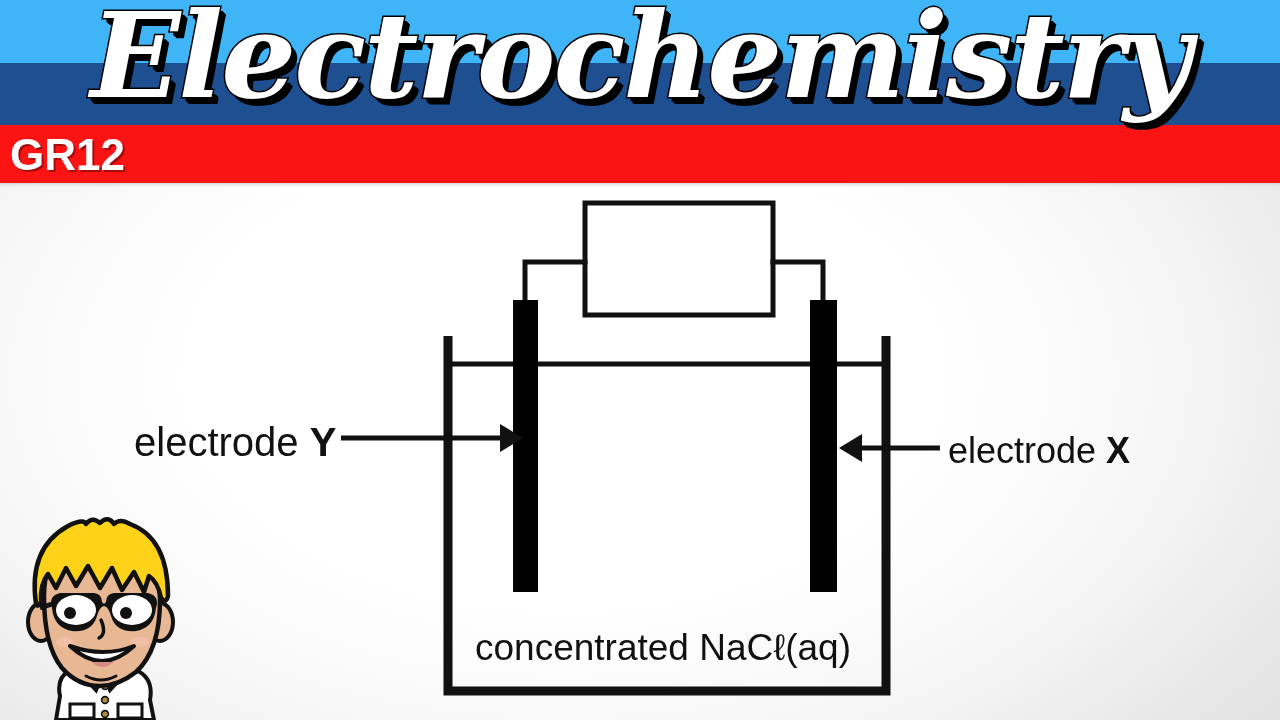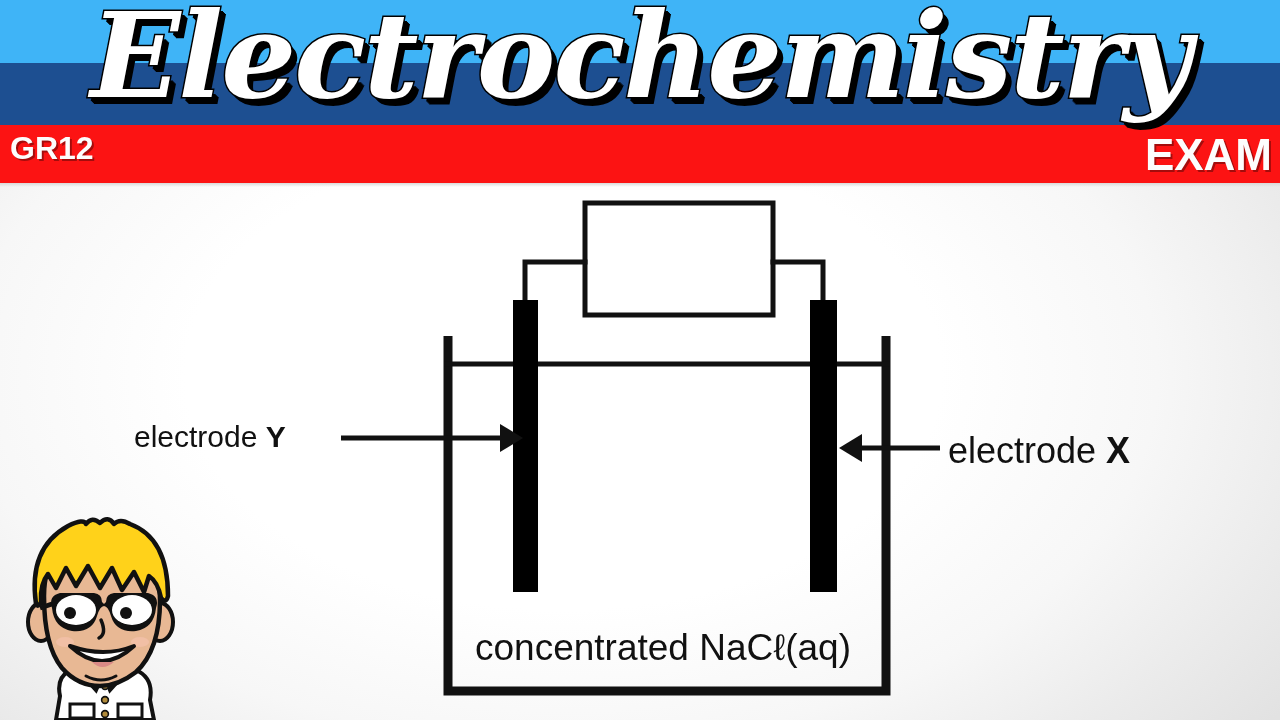--- a/index.html
+++ b/index.html
@@ -44,21 +44,21 @@
        5px 6px 0 #000,
        4px 5px 0 #000,
        3px 4px 0 #000;
     white-space:nowrap;
     z-index:6;
     pointer-events:none;
   }
 
   #banner-grade {
     position:absolute; left:10px; top:130px;
-    font-size:32px; font-weight:bold; color:#fdfdfd;
+    font-size:44px; font-weight:bold; color:#fdfdfd;
     letter-spacing:0px;
     text-shadow:2px 2px 0 rgba(0,0,0,0.35);
     z-index:7;
   }
   #banner-exam {
     position:absolute; right:8px; top:130px;
     font-size:44px; font-weight:bold; color:#fdfdfd;
     letter-spacing:0px;
     text-shadow:2px 2px 0 rgba(0,0,0,0.35);
     z-index:7;
@@ -73,42 +73,41 @@
     font-family:"Liberation Sans", sans-serif;
     white-space:nowrap;
   }
 
   #ps-line1, #ps-line2 {
     font-size:30px; font-weight:400; letter-spacing:0.3px;
   }
   #ps-line1 { left:585px; top:222px; width:188px; text-align:center; }
   #ps-line2 { left:585px; top:262px; width:188px; text-align:center; }
 
-  #label-y { left:134px; top:420px; font-size:30px; }
+  #label-y { left:134px; top:420px; font-size:40px; }
   #label-x { left:948px; top:430px; font-size:36px; }
   .bold-letter { font-weight:bold; }
 
   #label-solution { left:475px; top:627px; font-size:37px; }
 
   
   #avatar { position:absolute; left:8px; top:500px; width:190px; height:220px; z-index:8; }
 </style>
 </head>
 <body>
 
 <div id="stage">
 
   <div class="band" id="band-light"></div>
   <div class="band" id="band-dark"></div>
   <div class="band" id="band-red"></div>
   <div class="band" id="band-red-shadow"></div>
 
   <div id="banner-title">Electrochemistry</div>
   <div id="banner-grade">GR12</div>
-  <div id="banner-exam">EXAM</div>
 
   <svg id="diagram" viewBox="0 0 1280 720">
 
     <path d="M 448 336 L 448 691 L 886 691 L 886 336" fill="none" stroke="#111111" stroke-width="9"></path>
 
     <line x1="444" y1="364" x2="890" y2="364" stroke="#111111" stroke-width="5"></line>
 
     <rect x="585" y="203" width="188" height="112" fill="#ffffff" stroke="#111111" stroke-width="5"></rect>
 
     <path d="M 525 302 L 525 262 L 585 262" fill="none" stroke="#111111" stroke-width="5" stroke-linecap="square"></path>

